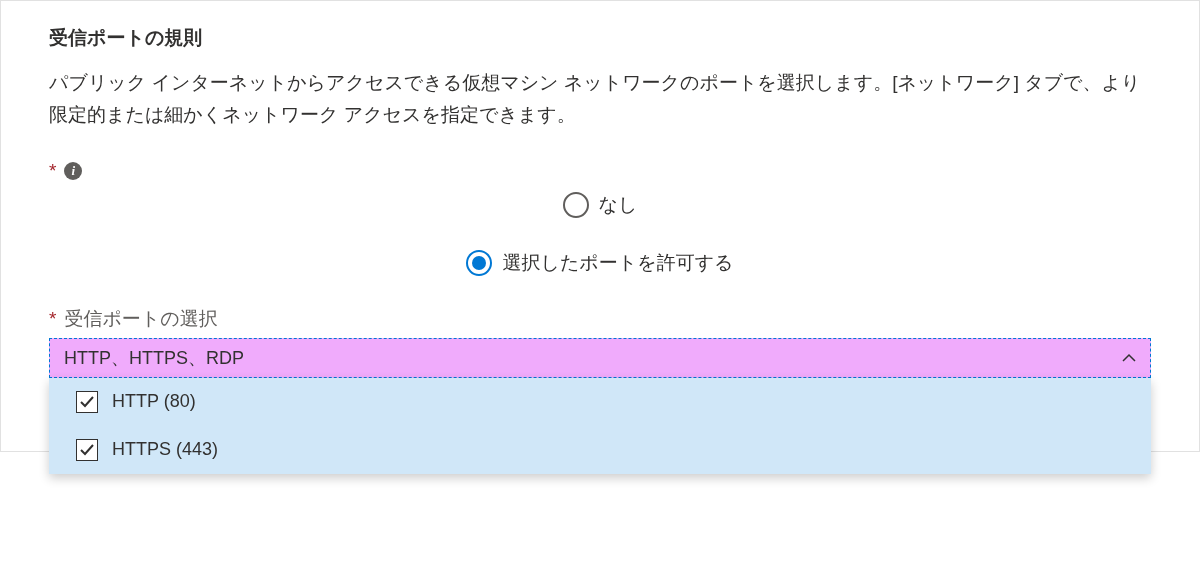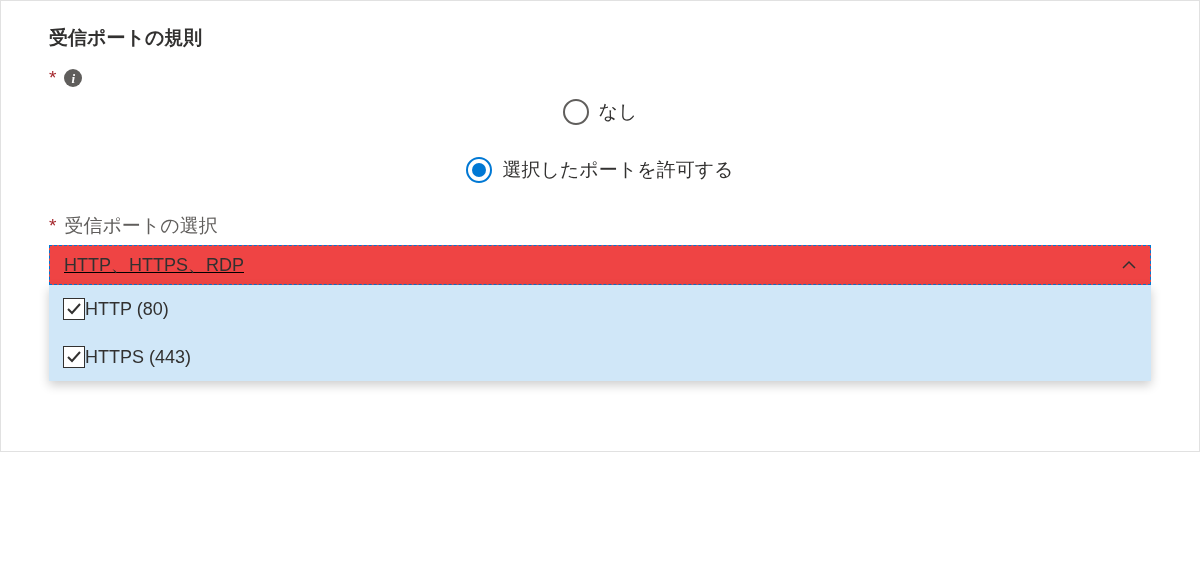--- a/index.html
+++ b/index.html
@@ -100,27 +100,26 @@
       color: #323130;
     }
     .dropdown-wrap {
       position: relative;
     }
     .dropdown-control {
       width: 100%;
       height: 40px;
       border: 1px dashed #0078d4;
       outline: none;
-      background: #ef4444;
+      background: #f0abfc;
       display: flex;
       align-items: center;
       justify-content: space-between;
       padding: 0 14px;
       cursor: pointer;
-      text-decoration: underline;
     }
     .dropdown-value {
       font-size: 18px;
       color: #323130;
     }
     .chevron-up {
       width: 14px;
       height: 14px;
       display: inline-block;
     }
@@ -131,22 +130,23 @@
       right: 0;
       top: 40px;
       background: #fff;
       border-top: 0;
       box-shadow: 0 4px 10px rgba(0,0,0,0.2);
       z-index: 10;
     }
     .dropdown-item {
       display: flex;
       align-items: center;
+      gap: 14px;
       height: 48px;
-      padding: 0 14px;
+      padding: 0 27px;
       cursor: pointer;
       font-size: 18px;
       color: #323130;
     }
     .dropdown-item.selected {
       background: #d0e7f8;
     }
     .checkbox {
       width: 22px;
       height: 22px;
@@ -159,20 +159,21 @@
     }
     .checkbox svg { display: block; }
   </style>
 </head>
 <body>
 
 <div class="container">
 
   <h3 class="section-heading">受信ポートの規則</h3>
 
+  <p class="description">パブリック インターネットからアクセスできる仮想マシン ネットワークのポートを選択します。[ネットワーク] タブで、より限定的または細かくネットワーク アクセスを指定できます。</p>
 
   <div class="field-label-row">
     <span class="required-star">*</span>
     <span class="info-icon">i</span>
   </div>
 
   <div class="radio-row">
     <label class="radio-option">
       <span class="radio-outer"></span>
       <span class="radio-text">なし</span>

